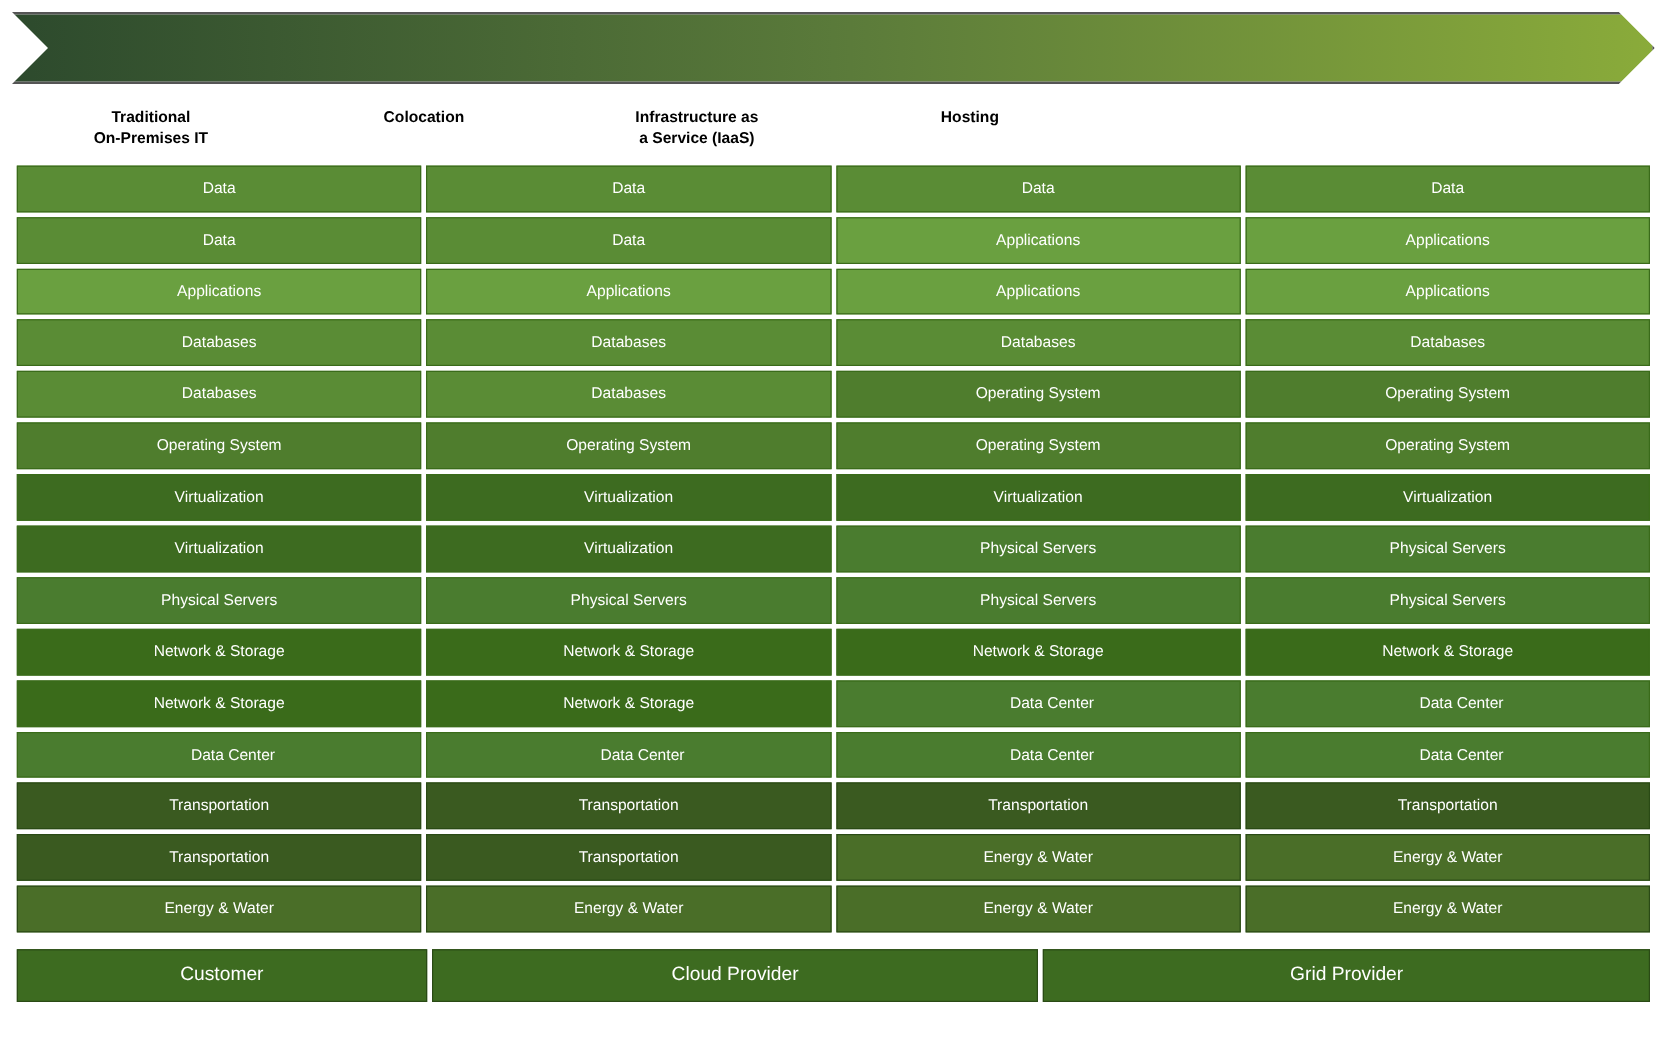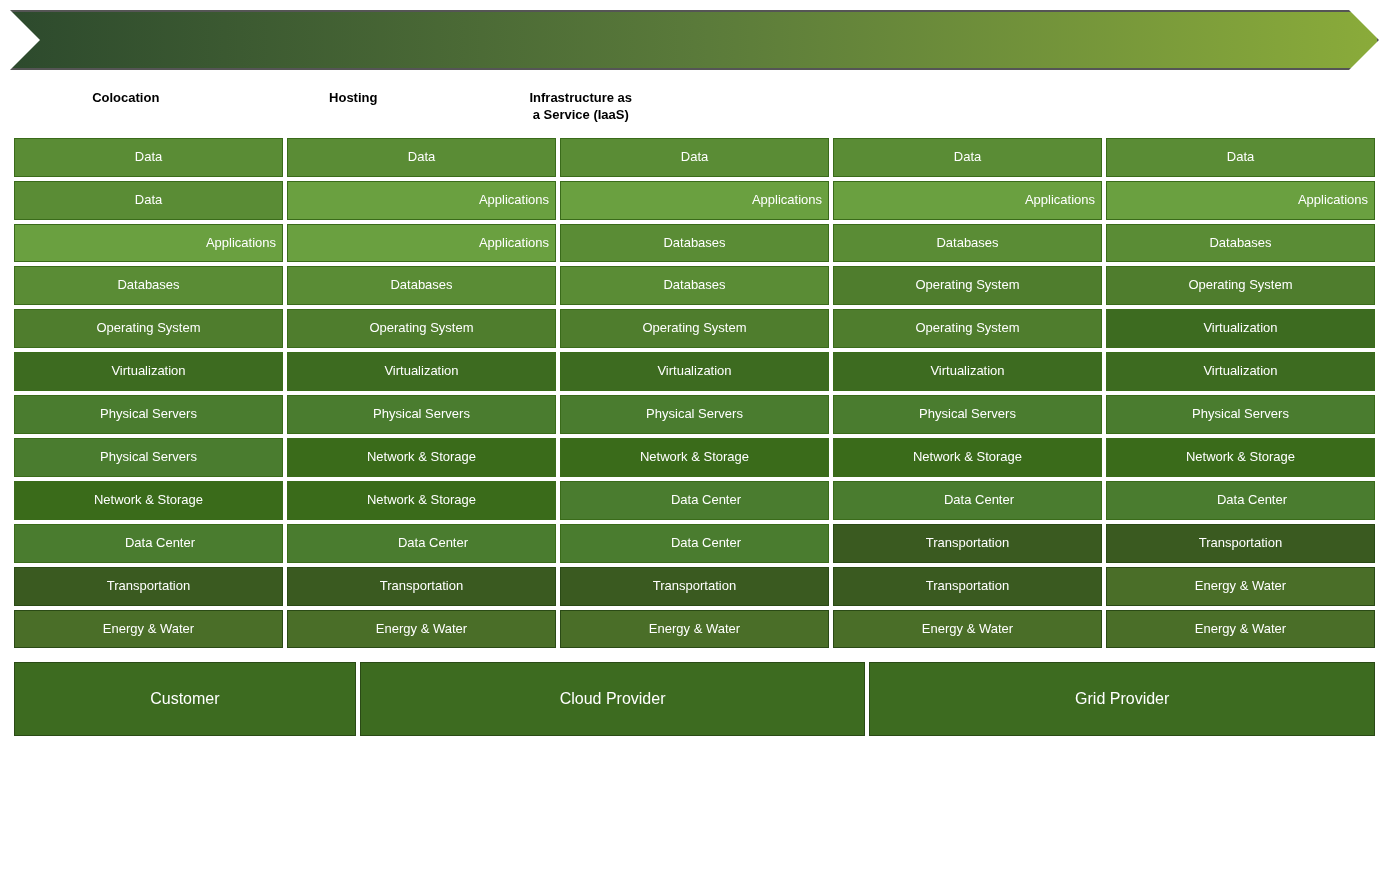--- a/index.html
+++ b/index.html
@@ -38,79 +38,80 @@
       font-size: 13px;
       text-align: center;
       line-height: 1.3;
       padding: 4px 6px;
       color: #000;
     }
 
     
     .main-grid {
       display: grid;
-      grid-template-columns: repeat(5, 1fr);
+      grid-template-columns: repeat(4, 1fr);
       gap: 4px;
       padding: 0 4px;
       margin-bottom: 10px;
     }
 
     
     .cell {
       padding: 10px 6px;
       text-align: center;
       font-size: 13px;
       color: #fff;
       border: 1px solid #3a6b1a;
       line-height: 1.3;
     }
 
     
     .row-data { background-color: #5a8c35; }
-    .row-apps { background-color: #6aa040; text-align: right; }
+    .row-apps { background-color: #6aa040; }
     .row-db { background-color: #5a8c35; }
     .row-os { background-color: #4f7d2d; }
     .row-virt { background-color: #3d6b20; }
     .row-ps { background-color: #4a7c2f; }
     .row-ns { background-color: #3a6b1a; text-align: center; }
     .row-dc { background-color: #4a7c2f; padding-left: 29px; }
     .row-trans { background-color: #3a5a20; border-color: #2a4a15; }
     .row-energy { background-color: #4a6e28; border-color: #2a4a15; }
 
     
     .resp-row {
       display: flex;
       gap: 4px;
       margin-top: 14px;
       padding: 0 4px;
     }
     .resp-item {
       background-color: #3d6b20;
       color: #fff;
       text-align: center;
-      padding: 27px 6px;
+      padding: 12px 6px;
       font-size: 16px;
       flex: 1;
       border: 1px solid #2a4a15;
     }
     .resp-item.span2 { flex: 2; }
     .resp-item.span3 { flex: 3; }
   </style>
 </head>
 <body>
 
 <div class="arrow-banner">
   <span></span>
   <span></span>
 </div>
 
 <div class="col-headers" id="col-headers-container">
+<div class="col-header">Traditional<br>On-Premises IT</div>
     <div class="col-header">Colocation</div>
+    <div class="col-header">Infrastructure as<br>a Service (IaaS)</div>
     <div class="col-header">Hosting</div>
-    <div class="col-header">Infrastructure as<br>a Service (IaaS)</div>
   </div>
 
 <div class="main-grid" id="main-grid-container">
 <div class="cell row-data">Data</div>
     <div class="cell row-data">Data</div>
     <div class="cell row-data">Data</div>
     <div class="cell row-data">Data</div>
     <div class="cell row-data">Data</div>
     <div class="cell row-data">Data</div>
     <div class="cell row-apps">Applications</div>

